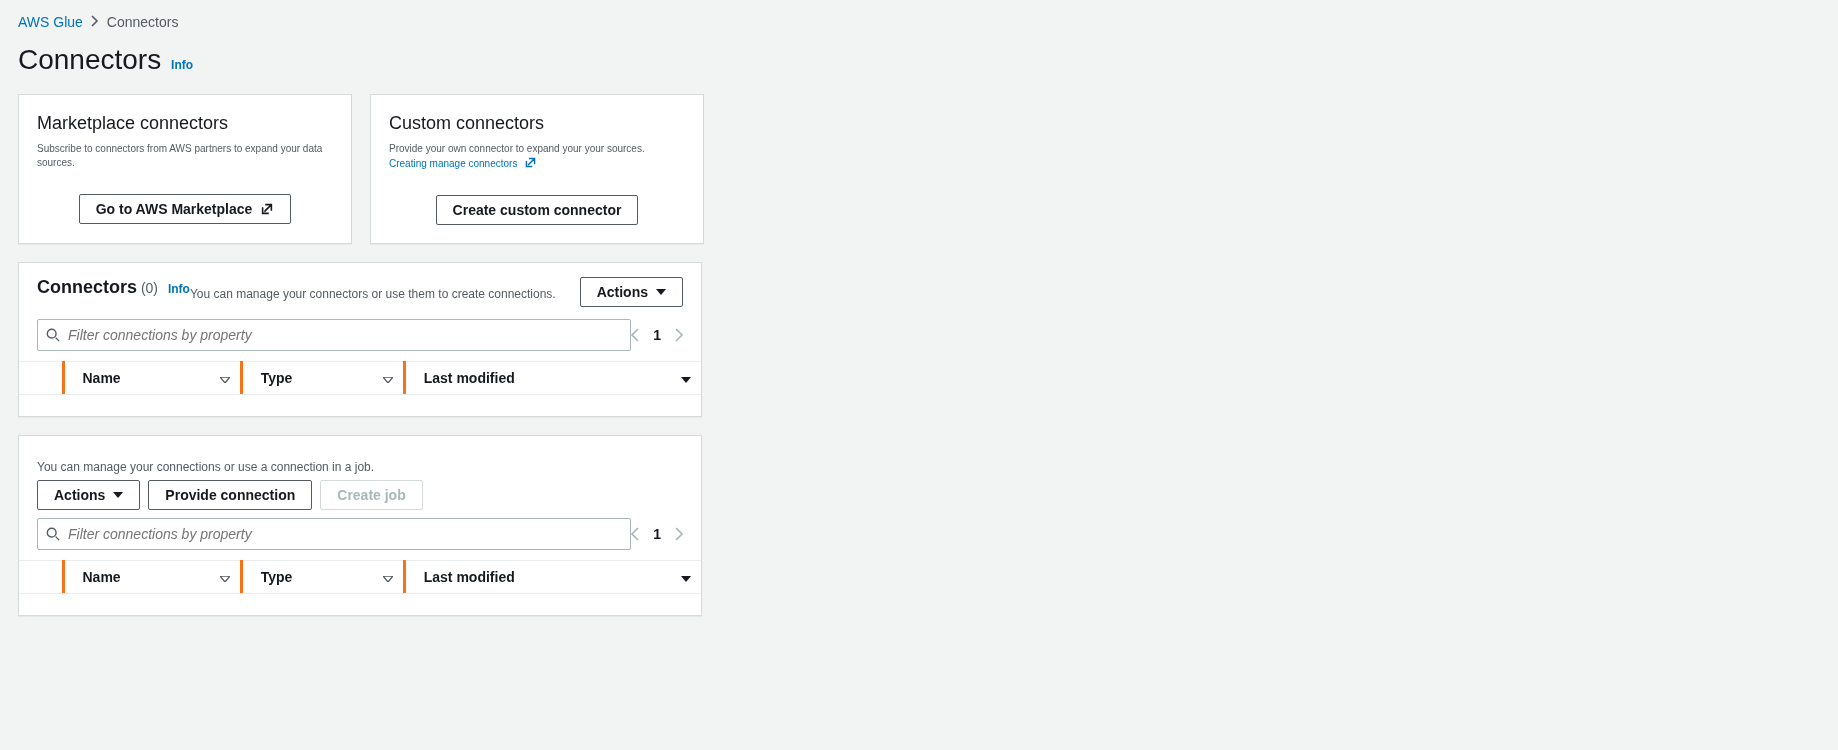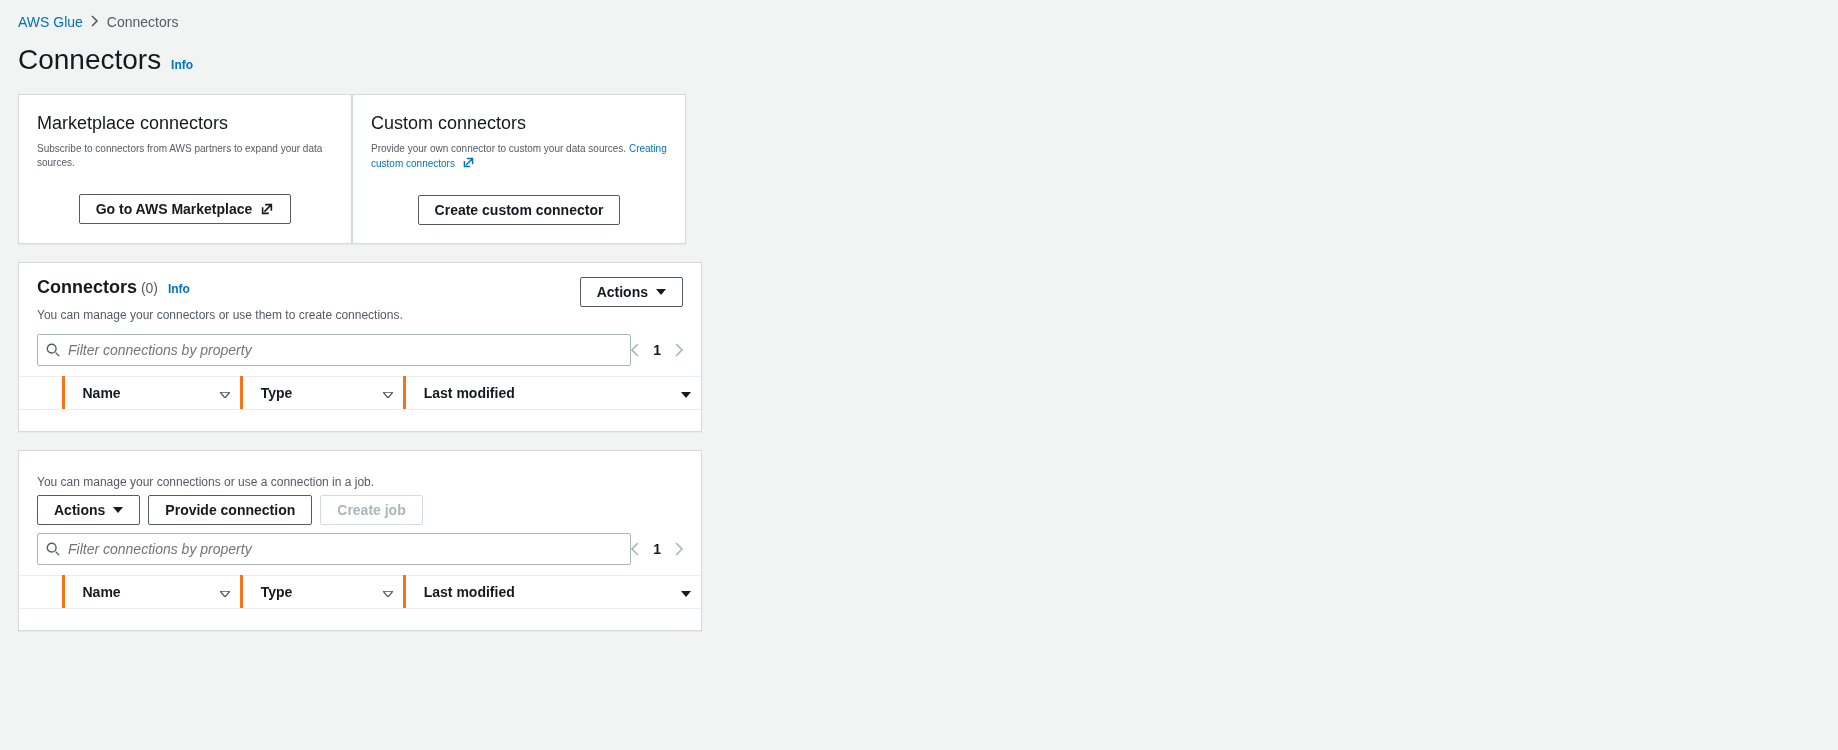--- a/index.html
+++ b/index.html
@@ -25,20 +25,21 @@
   h1 {
     font-size: 28px;
     font-weight: 400;
     display: inline-block;
     margin-right: 6px;
   }
   .info-link { font-size: 12px; font-weight: 700; color: #0073bb; cursor: pointer; vertical-align: middle; }
 
   .row-cards {
     display: flex;
+    gap: 18px;
     margin-top: 18px;
   }
   .card {
     background: #fff;
     border: 1px solid #d5dbdb;
     box-shadow: 0 1px 1px rgba(0,0,0,.04);
     padding: 18px;
     width: 334px;
     display: flex;
     flex-direction: column;
@@ -79,21 +80,21 @@
     width: 684px;
   }
   .panel-header {
     padding: 14px 18px 12px 18px;
     display: flex;
     justify-content: space-between;
     align-items: flex-start;
     flex-wrap: wrap;
     row-gap: 8px;
   }
-  .panel-header .title-block { display: flex; flex-direction: column; }
+  .panel-header .title-block { display: flex; }
   .panel-header h3 { font-size: 18px; font-weight: 700; display: inline; }
   .panel-header .count { font-weight: 400; color: #545b64; }
   .panel-header .subtitle { font-size: 12px; color: #545b64; margin-top: 10px; }
   .panel-header .right { display: flex; gap: 8px; align-items: flex-start; }
 
   .actions-row { display: flex; gap: 8px; padding: 0 18px 8px 18px; flex-wrap: wrap; }
 
   .search-row {
     display: flex;
     align-items: center;
@@ -176,21 +177,21 @@
               <path d="M6 3h7v7M13 3l-8 8M3 6v7h7" fill="none" stroke="#16191f" stroke-width="1.8"></path>
             </svg>
         </span>
       </button>
     </div>
   </div>
 
   <div class="card">
     <h2>Custom connectors</h2>
     <p>
-      <span>Provide your own connector to custom your data sources. </span><a><span>Creating custom connectors</span>
+      <span>Provide your own connector to expand your your sources. </span><a><span>Creating manage connectors</span>
         <span class="ext-icon" style="vertical-align:-2px;margin-left:4px;">
           <svg width="13" height="13" viewBox="0 0 16 16">
               <path d="M6 3h7v7M13 3l-8 8M3 6v7h7" fill="none" stroke="#0073bb" stroke-width="1.8"></path>
             </svg>
         </span>
       </a>
     </p>
     <div class="btn-row">
       <button class="btn">
         <span>Create custom connector</span>

